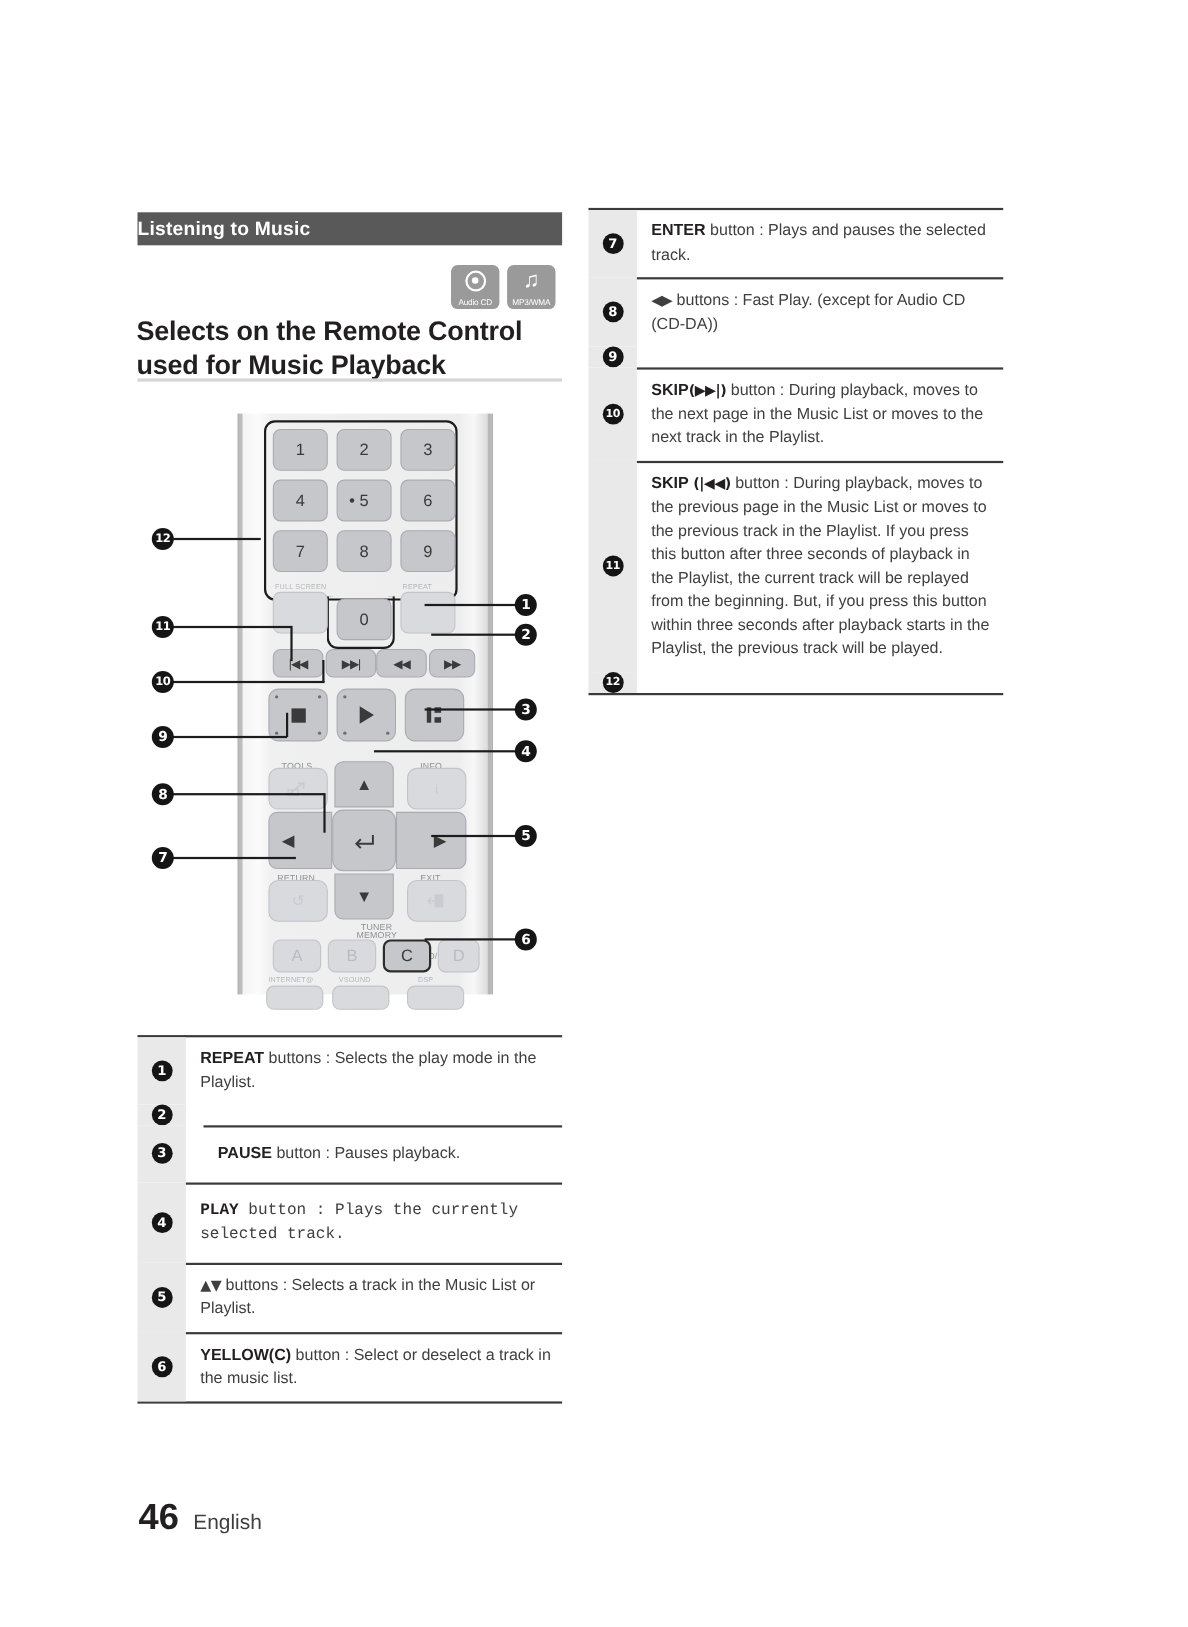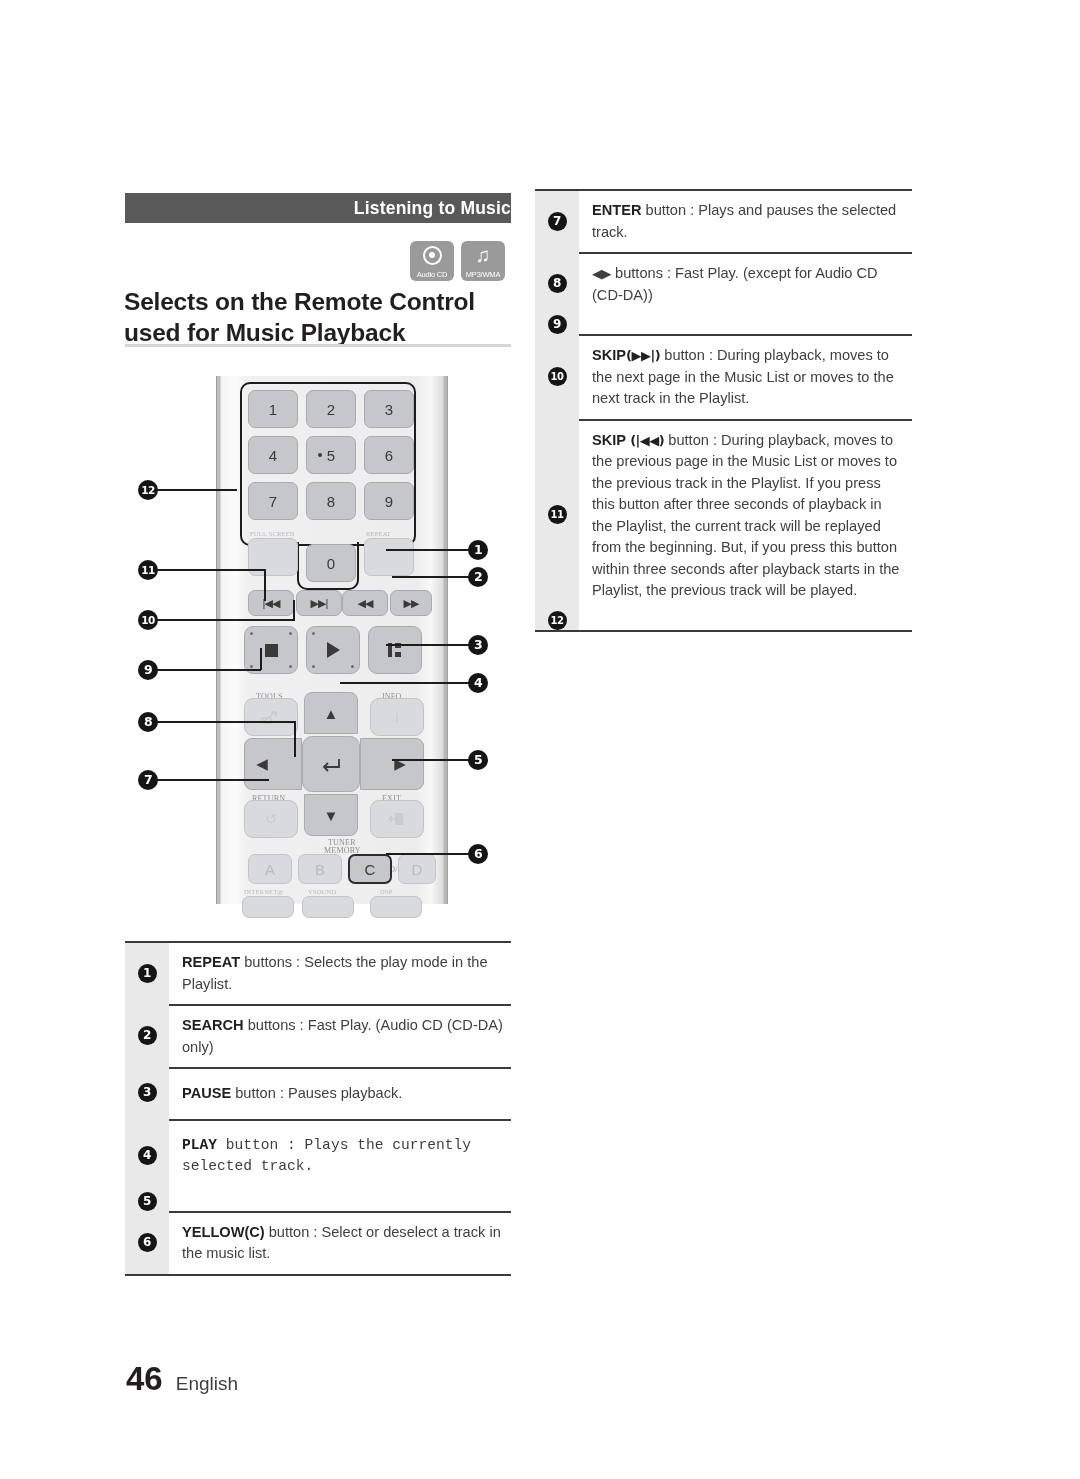--- a/index.html
+++ b/index.html
@@ -38,21 +38,21 @@
   .section-bar {
     position: absolute;
     left: 125px;
     top: 193px;
     width: 386px;
     height: 30px;
     background: #595959;
   }
   .section-bar span {
     display: block;
-    text-align: right;
+    text-align: left;
     line-height: 30px;
     color: #ffffff;
     font-size: 17.5px;
     font-weight: bold;
     letter-spacing: 0.2px;
   }
 
   
   .badges {
     position: absolute;
@@ -225,21 +225,21 @@
   }
   .rbtn.dim { background: #d9dade; border-color: #c2c4c9; color: #b9bbc0; }
   .rbtn.hl  { border: 2px solid #2c2c2c; }
   .rbtn.round4 { border-radius: 9px; }
 
   .rlabel {
     position: absolute;
     font-size: 6.5px;
     color: #b5b7bc;
     letter-spacing: 0.2px;
-    font-family: Liberation Serif, serif;
+    font-family: Liberation Sans, sans-serif;
     white-space: nowrap;
     text-align: right;
   }
   .rlabel.dk { color: #8e9095; }
 
   .keypad-outline {
     position: absolute;
     border: 2.5px solid #1c1c1c;
     border-radius: 10px;
     box-sizing: border-box;
@@ -529,41 +529,41 @@
       <div class="cell-num">
           <div class="num-badge">1</div>
         </div>
       <div class="cell-text"><b>REPEAT</b><span> buttons : Selects the play mode in the Playlist.</span></div>
     </div>
 
     <div class="desc-row">
       <div class="cell-num">
           <div class="num-badge">2</div>
         </div>
-      <div class="cell-text"><b>SEARCH</b><span> buttons : Fast Play. (Audio CD (CD-DA) only)</span></div>
     </div>
 
     <div class="desc-row">
       <div class="cell-num">
           <div class="num-badge">3</div>
         </div>
-      <div class="cell-text" style="padding-top:14px; padding-bottom:14px;"><b>PAUSE</b><span> button : Pauses playback.</span></div>
+      <div class="cell-text" style="padding-top:14px; padding-bottom:14px;margin-left:16px;"><b>PAUSE</b><span> button : Pauses playback.</span></div>
     </div>
 
     <div class="desc-row">
       <div class="cell-num">
           <div class="num-badge">4</div>
         </div>
       <div class="cell-text" style="padding-top:14px; padding-bottom:14px;font-family:Liberation Mono, monospace;"><b>PLAY</b><span> button : Plays the currently selected track.</span></div>
     </div>
 
     <div class="desc-row">
       <div class="cell-num">
           <div class="num-badge">5</div>
         </div>
+      <div class="cell-text"><span class="ar">▲▼</span><span> buttons : Selects a track in the Music List or Playlist.</span></div>
     </div>
 
     <div class="desc-row">
       <div class="cell-num">
           <div class="num-badge">6</div>
         </div>
       <div class="cell-text"><b>YELLOW(C)</b><span> button : Select or deselect a track in the music list.</span></div>
     </div>
   </div>
 

